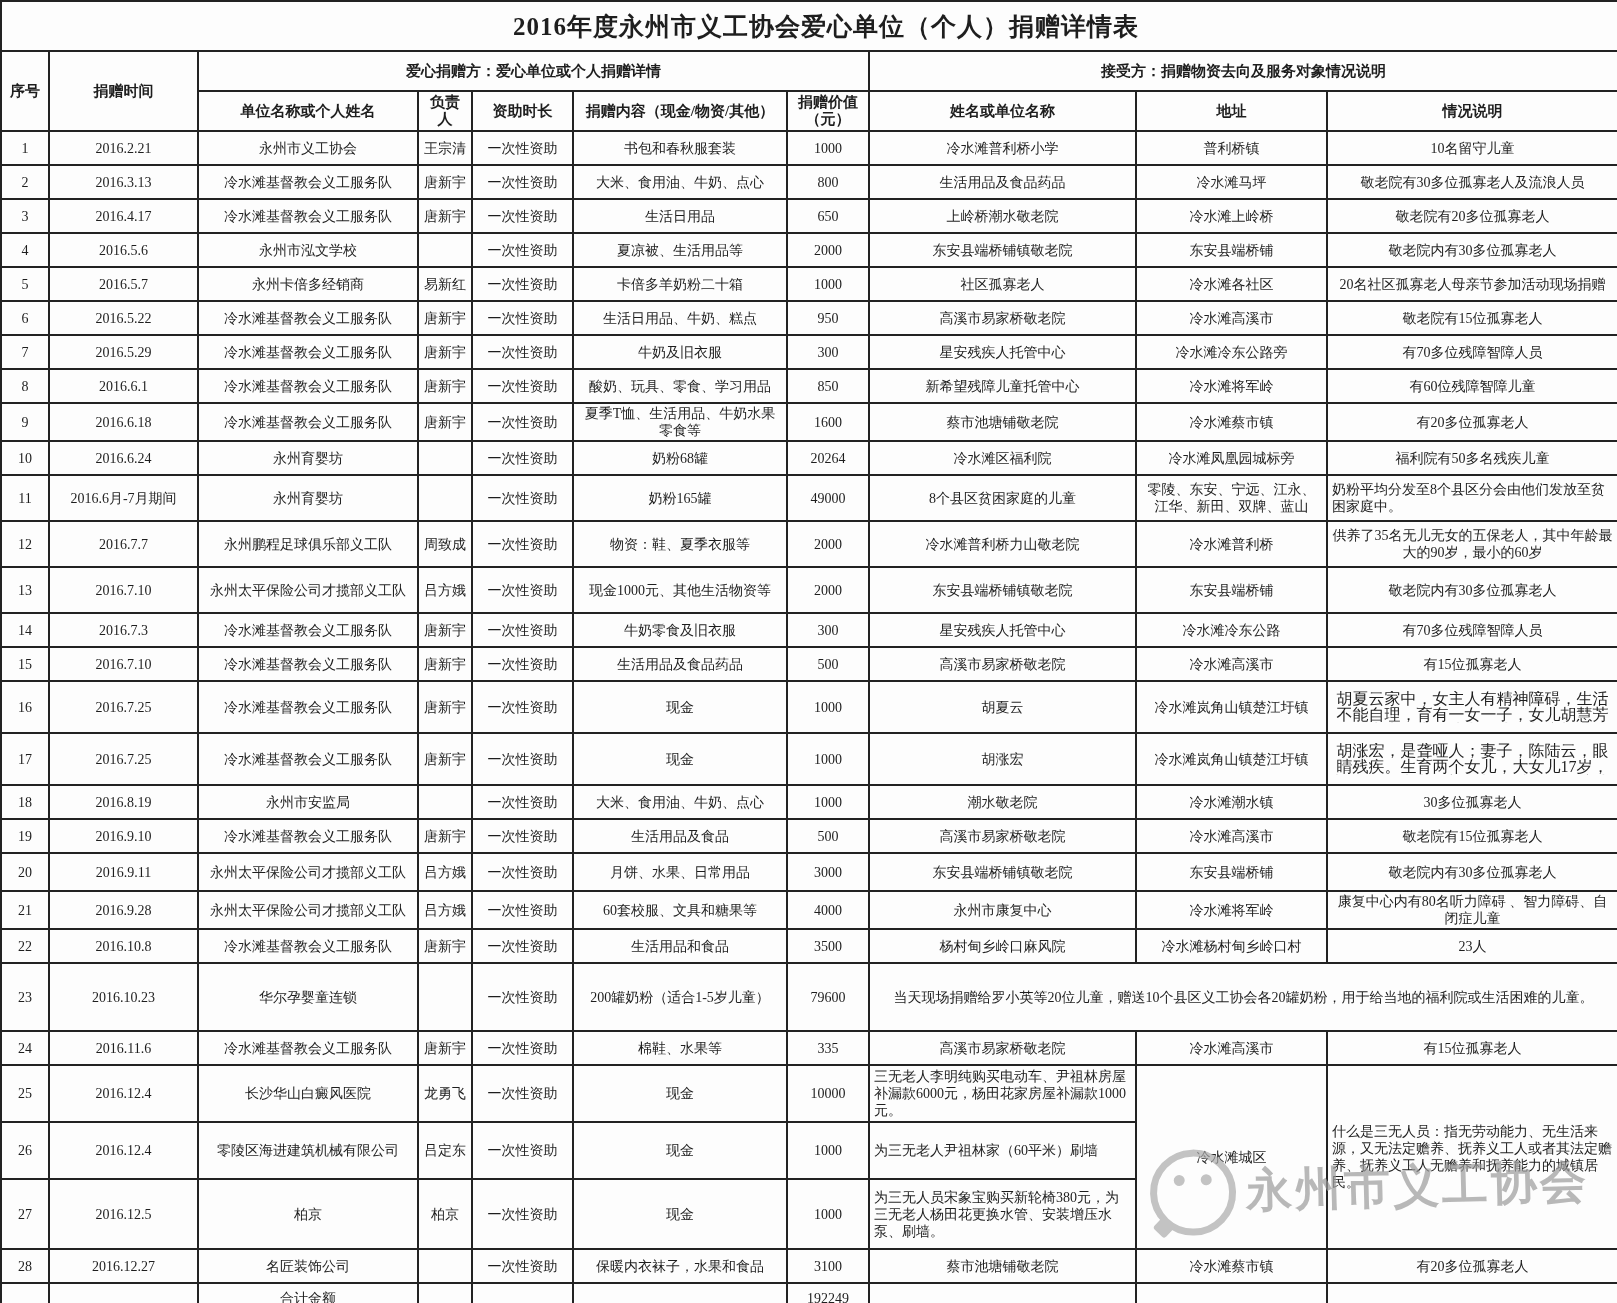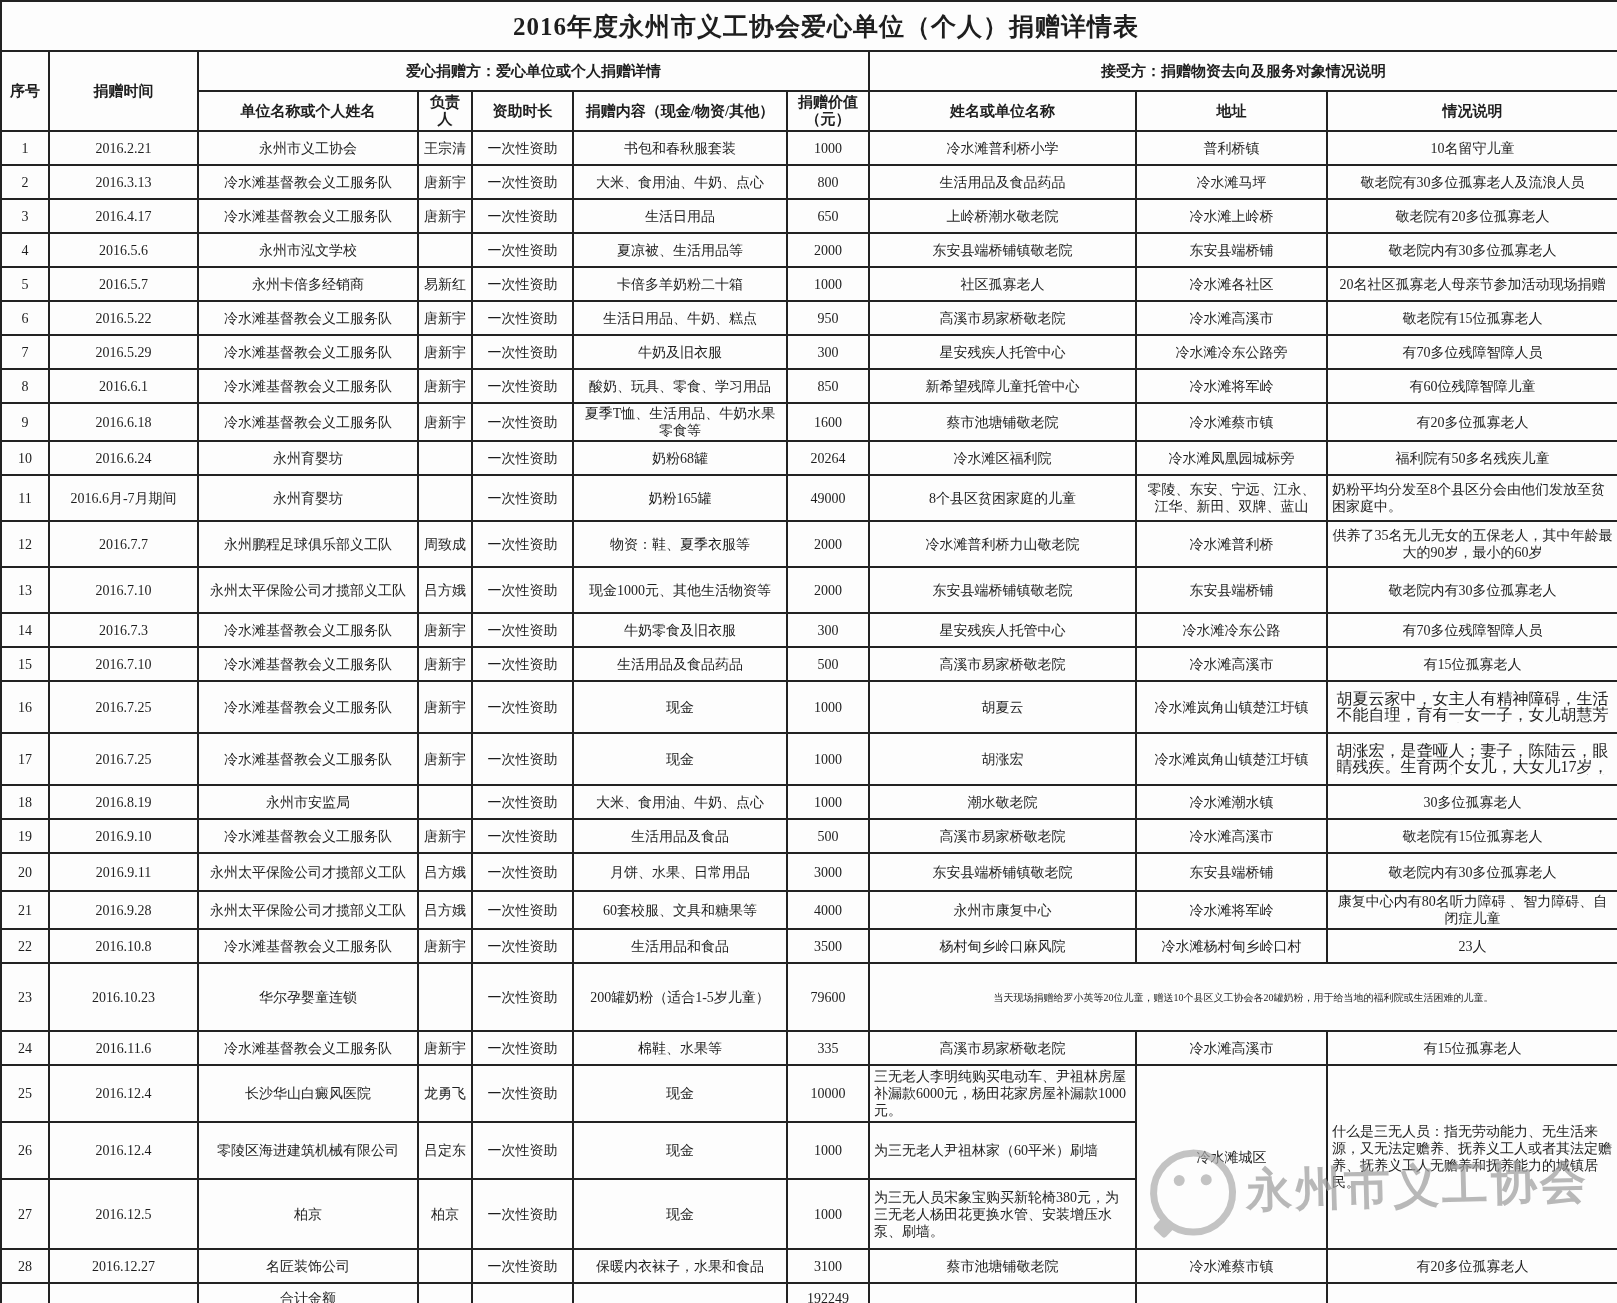--- a/index.html
+++ b/index.html
@@ -35,21 +35,21 @@
     letter-spacing:1px;
     padding-left:37px;
   }
   tr.band-row th, tr.sub-row th {
     font-weight:bold;
     font-size:15px;
   }
   tr.band-row { height:40px; }
   tr.sub-row  { height:40px; }
   td.left { text-align:left; }
-  td.note { font-size:10px; }
+  td.note { font-size:14px; }
   .clipbox {
     height:32px;
     overflow:hidden;
     text-align:center;
     line-height:16px;
     font-size:16px;
   }
   tr.footer-row { height:30px; }
   tr.footer-row td { font-size:14px; }
 

